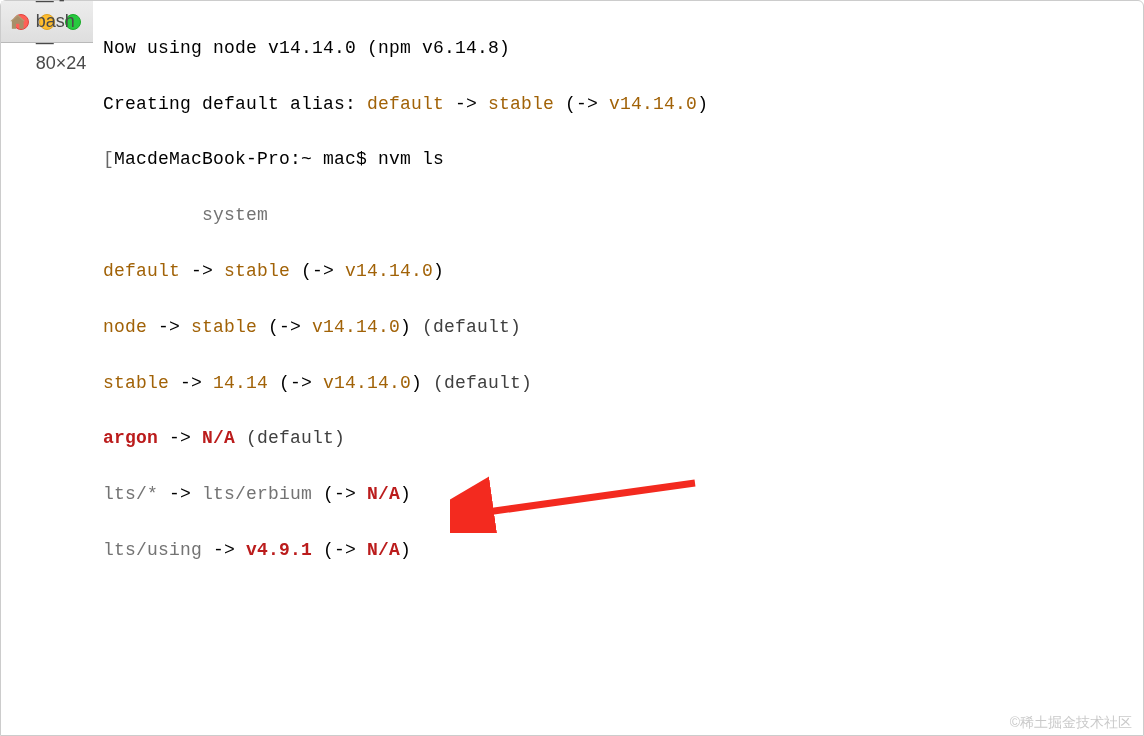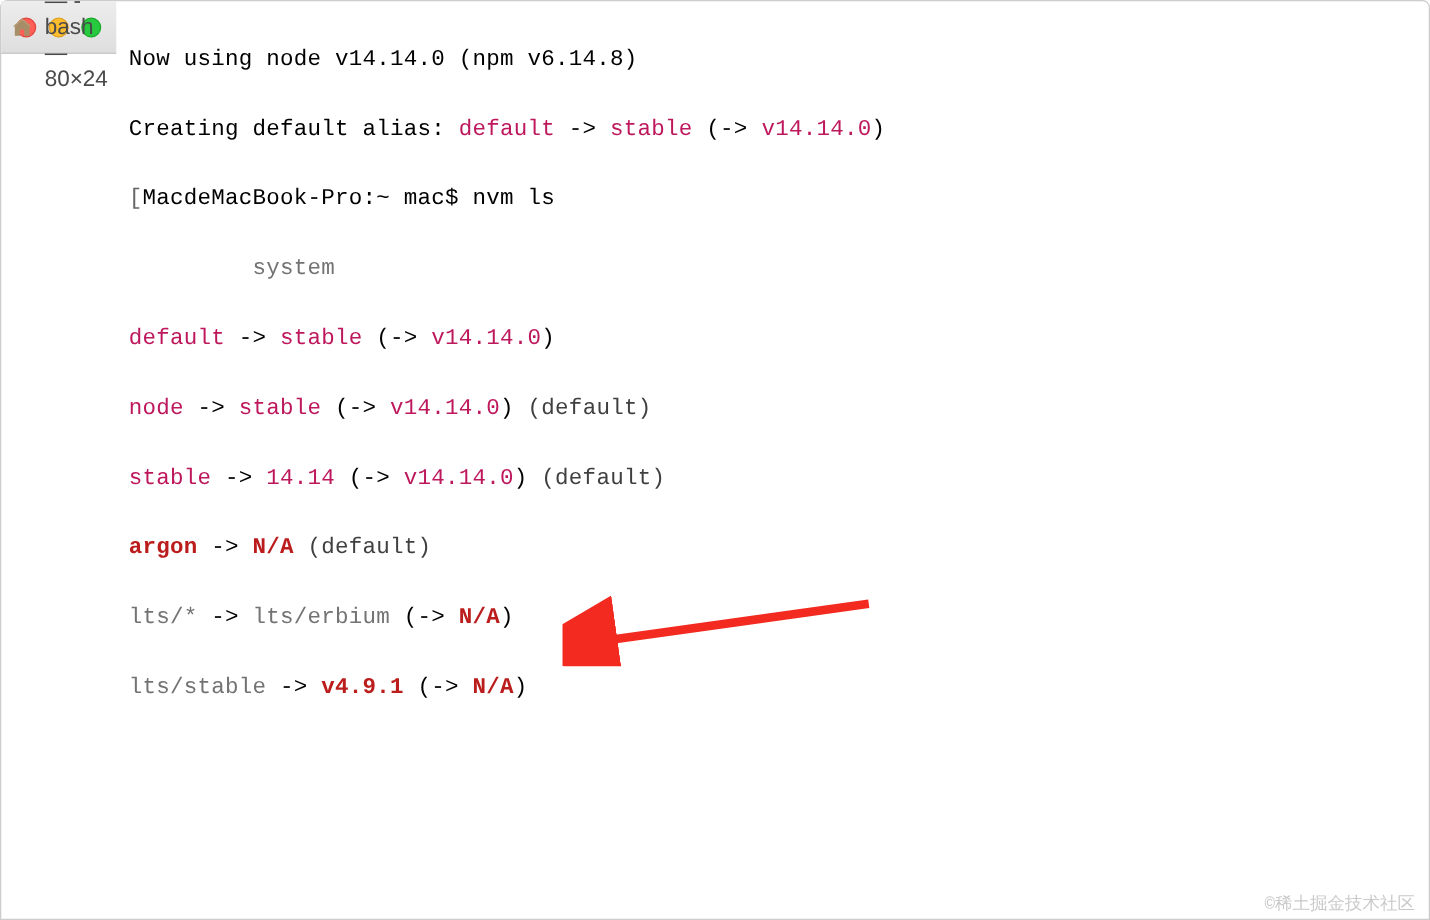--- a/index.html
+++ b/index.html
@@ -62,36 +62,36 @@
     .terminal {
       flex: 1;
       padding: 6px 10px 6px 10px;
       white-space: pre;
       line-height: 1.55;
       color: #000;
       overflow: hidden;
       position: relative;
       letter-spacing: 0.2px;
     }
-    .green-t { color: #be185d; }
+    .green-t { color: #a16207; }
     .yellow-t { color: #737373; }
     .red-t { color: #bb1c1c; font-weight: bold; }
     .grey-t { color: #404040; }
     .bracket { color: #666; }
     .arrow-annot {
       position: absolute;
       top: 463px;
       left: 450px;
       pointer-events: none;
     }
     .watermark {
       position: absolute;
       bottom: 4px;
       right: 12px;
-      font-family: Liberation Mono, monospace;
+      font-family: Liberation Sans, sans-serif;
       font-size: 14px;
       color: rgba(120, 120, 120, 0.4);
     }
     .line { display: block; }
   </style>
 </head>
 <body>
 
 <div class="window">
   <div class="titlebar">
@@ -114,21 +114,21 @@
   <div class="terminal">
 <span class="line"><span>Now using node v14.14.0 (npm v6.14.8)</span></span>
 <span class="line"><span>Creating default alias: </span><span class="green-t">default</span><span> -&gt; </span><span class="green-t">stable</span><span> (-&gt; </span><span class="green-t">v14.14.0</span><span>)</span></span>
 <span class="line"><span class="bracket">[</span><span>MacdeMacBook-Pro:~ mac$ </span><span>nvm ls</span></span>
 <span class="line"><span class="yellow-t">         system</span></span>
 <span class="line"><span class="green-t">default</span><span> -&gt; </span><span class="green-t">stable</span><span> (-&gt; </span><span class="green-t">v14.14.0</span><span>)</span></span>
 <span class="line"><span class="green-t">node</span><span> -&gt; </span><span class="green-t">stable</span><span> (-&gt; </span><span class="green-t">v14.14.0</span><span>) </span><span class="grey-t">(default)</span></span>
 <span class="line"><span class="green-t">stable</span><span> -&gt; </span><span class="green-t">14.14</span><span> (-&gt; </span><span class="green-t">v14.14.0</span><span>) </span><span class="grey-t">(default)</span></span>
 <span class="line"><span class="red-t">argon</span><span> -&gt; </span><span class="red-t">N/A</span><span> </span><span class="grey-t">(default)</span></span>
 <span class="line"><span class="yellow-t">lts/*</span><span> -&gt; </span><span class="yellow-t">lts/erbium</span><span> (-&gt; </span><span class="red-t">N/A</span><span>)</span></span>
-<span class="line"><span class="yellow-t">lts/stable</span><span> -&gt; </span><span class="red-t">v4.9.1</span><span> (-&gt; </span><span class="red-t">N/A</span><span>)</span></span>
+<span class="line"><span class="yellow-t">lts/using</span><span> -&gt; </span><span class="red-t">v4.9.1</span><span> (-&gt; </span><span class="red-t">N/A</span><span>)</span></span>
 
 
 
 
 
 
 
 
 
 

